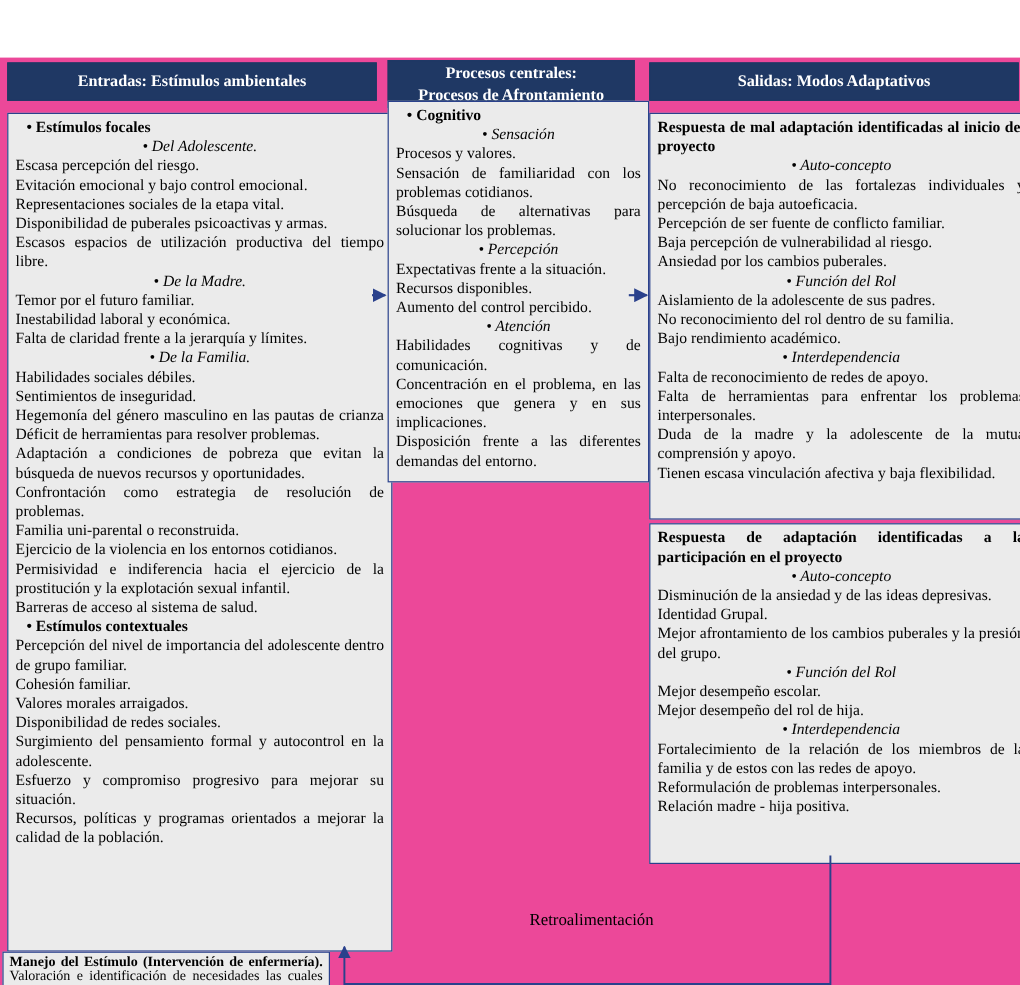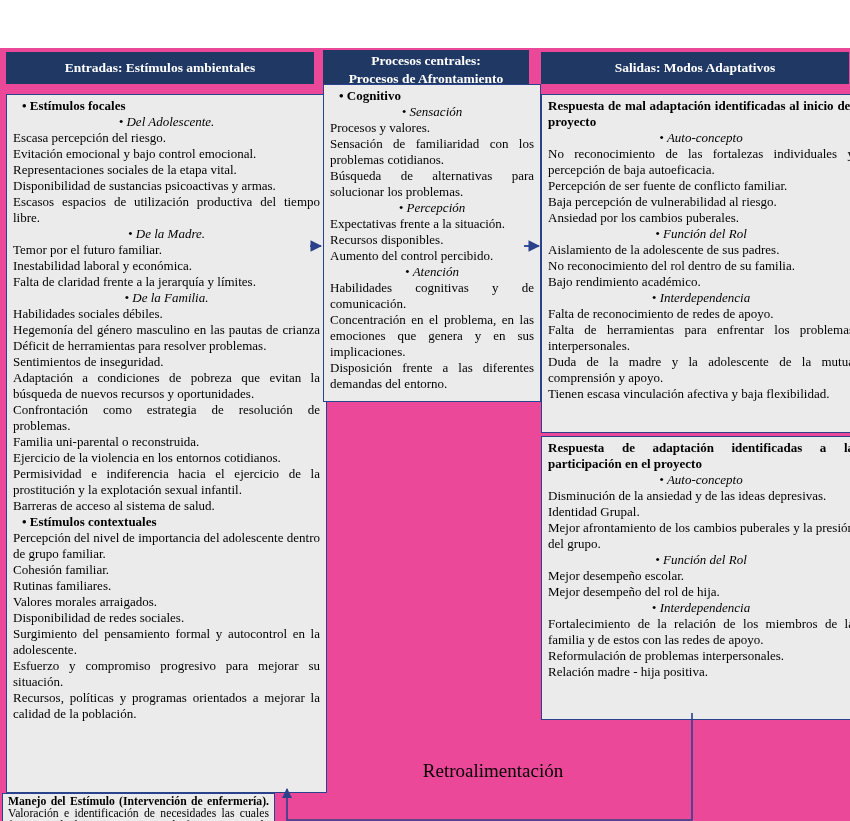--- a/index.html
+++ b/index.html
@@ -37,21 +37,21 @@
     overflow: hidden;
   }
   .ln.h1 { font-weight: bold; padding-left: 9px; }
   .ln.h2 { font-style: italic; text-align: center; }
   .ln.p { text-align: justify; }
   .ln.title { font-weight: bold; text-align: justify; }
   .ln.lead { text-align: justify; }
   .manejo { font-size: 11.7px; line-height: 11.8px; padding: 2px 5px; }
   .feedback-label {
     position: absolute;
-    font-size: 19px;
+    font-size: 14px;
     text-align: center;
   }
   .connectors {
     position: absolute;
     left: 0;
     top: 0;
     pointer-events: none;
   }
 </style>
 </head>
@@ -67,40 +67,39 @@
   </div>
 
   <div class="hdr" style="left:541px; top:4px; width:306px; height:30px;">Salidas: Modos Adaptativos</div>
 
   <div class="box" style="left:6px; top:46px; width:307px; height:691px;">
       <div class="ln h1">• Estímulos focales</div>
       <div class="ln h2">• Del Adolescente.</div>
       <div class="ln p">Escasa percepción del riesgo.</div>
       <div class="ln p">Evitación emocional y bajo control emocional.</div>
       <div class="ln p">Representaciones sociales de la etapa vital.</div>
-      <div class="ln p">Disponibilidad de sustancias psicoactivas y armas.</div>
+      <div class="ln p">Disponibilidad de puberales psicoactivas y armas.</div>
       <div class="ln p">Escasos espacios de utilización productiva del tiempo libre.</div>
       <div class="ln h2">• De la Madre.</div>
       <div class="ln p">Temor por el futuro familiar.</div>
       <div class="ln p">Inestabilidad laboral y económica.</div>
       <div class="ln p">Falta de claridad frente a la jerarquía y límites.</div>
       <div class="ln h2">• De la Familia.</div>
       <div class="ln p">Habilidades sociales débiles.</div>
+      <div class="ln p">Sentimientos de inseguridad.</div>
       <div class="ln p">Hegemonía del género masculino en las pautas de crianza Déficit de herramientas para resolver problemas.</div>
-      <div class="ln p">Sentimientos de inseguridad.</div>
       <div class="ln p">Adaptación a condiciones de pobreza que evitan la búsqueda de nuevos recursos y oportunidades.</div>
       <div class="ln p">Confrontación como estrategia de resolución de problemas.</div>
       <div class="ln p">Familia uni-parental o reconstruida.</div>
       <div class="ln p">Ejercicio de la violencia en los entornos cotidianos.</div>
       <div class="ln p">Permisividad e indiferencia hacia el ejercicio de la prostitución y la explotación sexual infantil.</div>
       <div class="ln p">Barreras de acceso al sistema de salud.</div>
       <div class="ln h1">• Estímulos contextuales</div>
       <div class="ln p">Percepción del nivel de importancia del adolescente dentro de grupo familiar.</div>
       <div class="ln p">Cohesión familiar.</div>
-      <div class="ln p">Rutinas familiares.</div>
       <div class="ln p">Valores morales arraigados.</div>
       <div class="ln p">Disponibilidad de redes sociales.</div>
       <div class="ln p">Surgimiento del pensamiento formal y autocontrol en la adolescente.</div>
       <div class="ln p">Esfuerzo y compromiso progresivo para mejorar su situación.</div>
       <div class="ln p">Recursos, políticas y programas orientados a mejorar la calidad de la población.</div>
     </div>
 
   <div class="box" style="left:323px; top:36px; width:204px; height:310px;">
       <div class="ln h1">• Cognitivo</div>
       <div class="ln h2">• Sensación</div>

